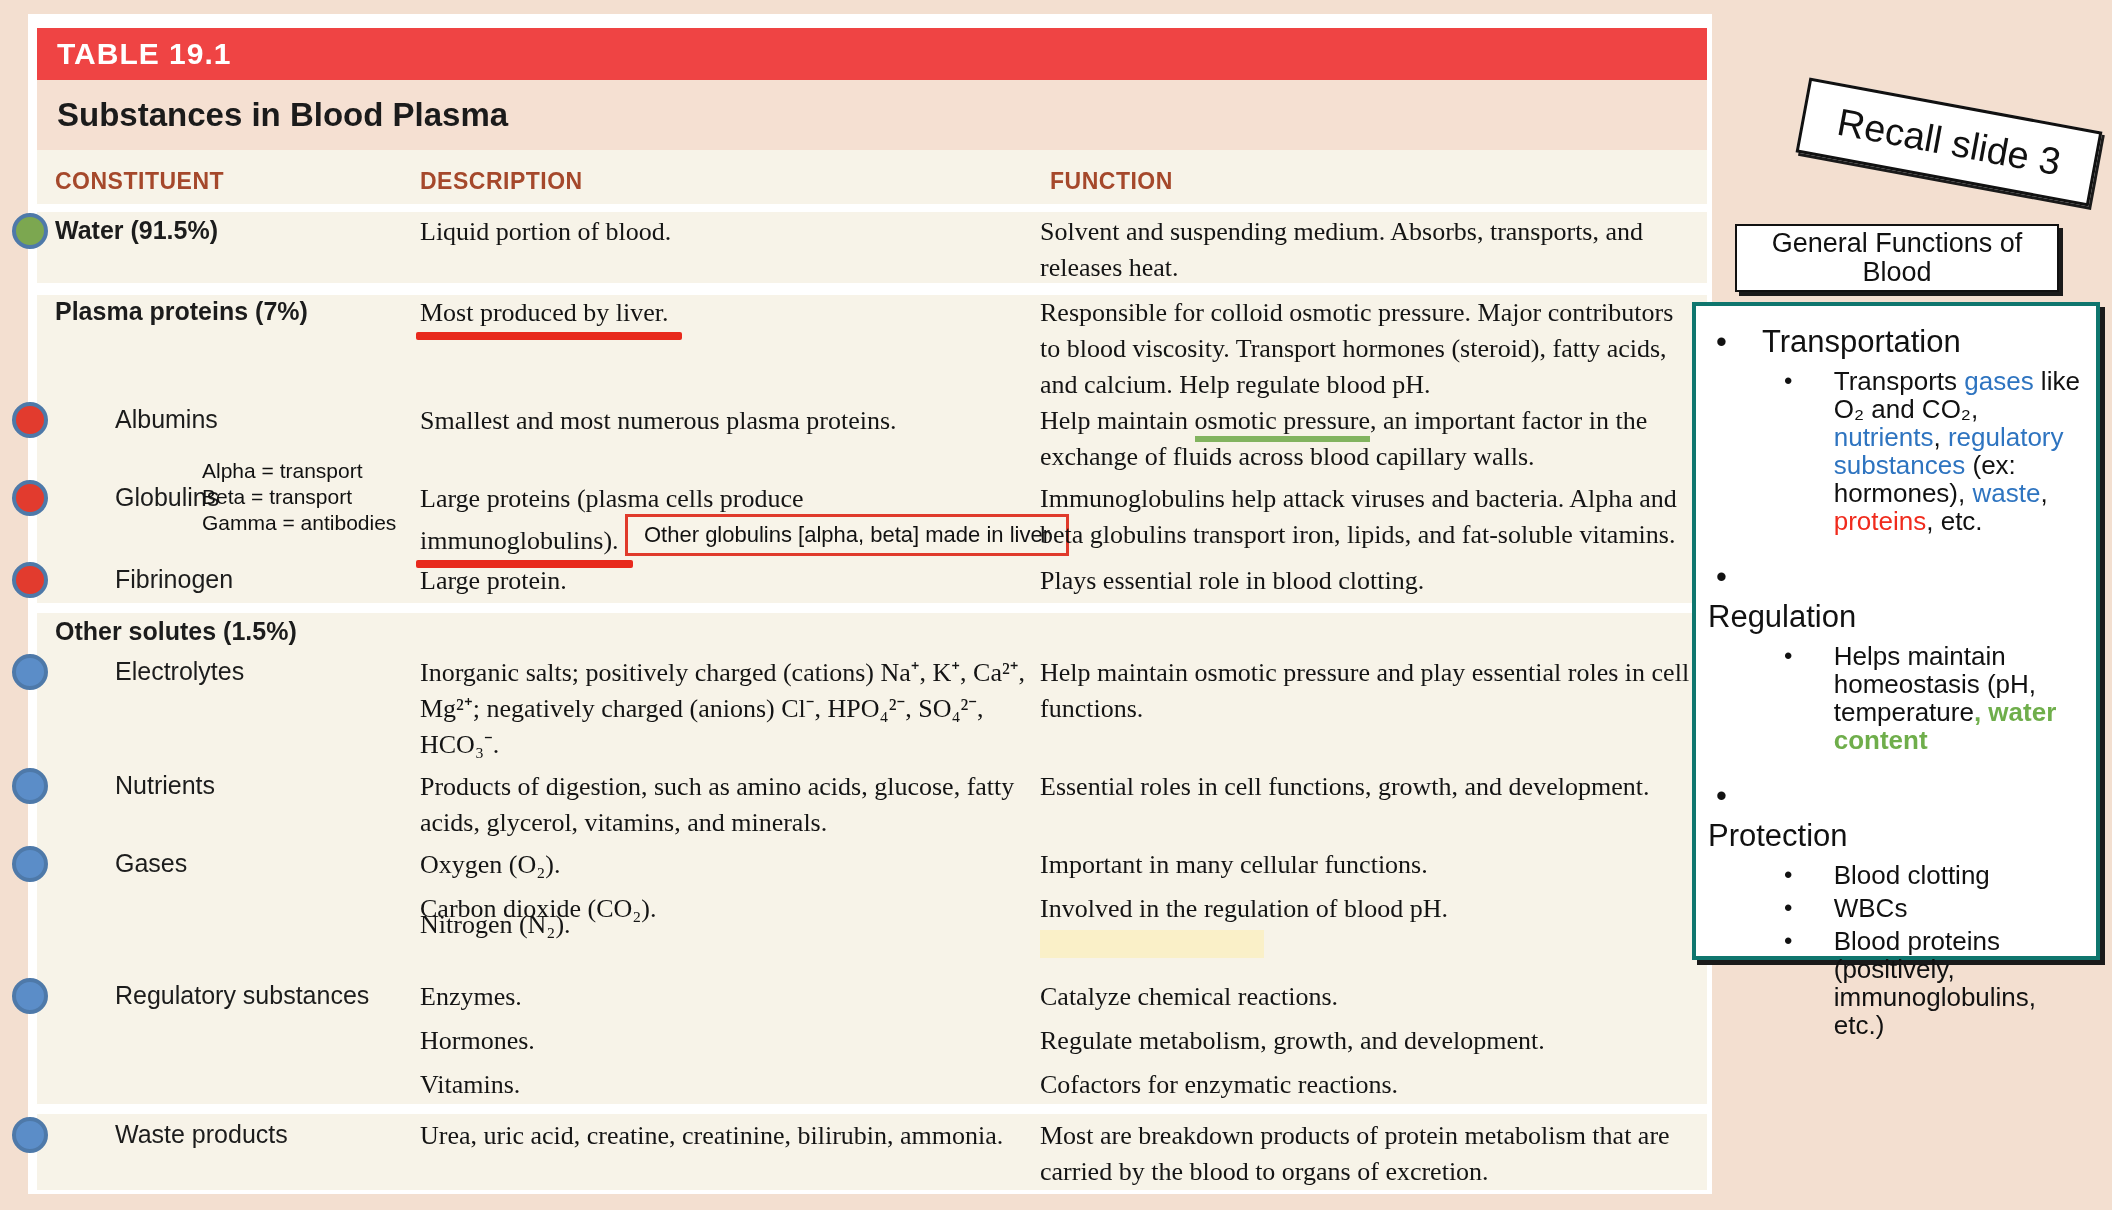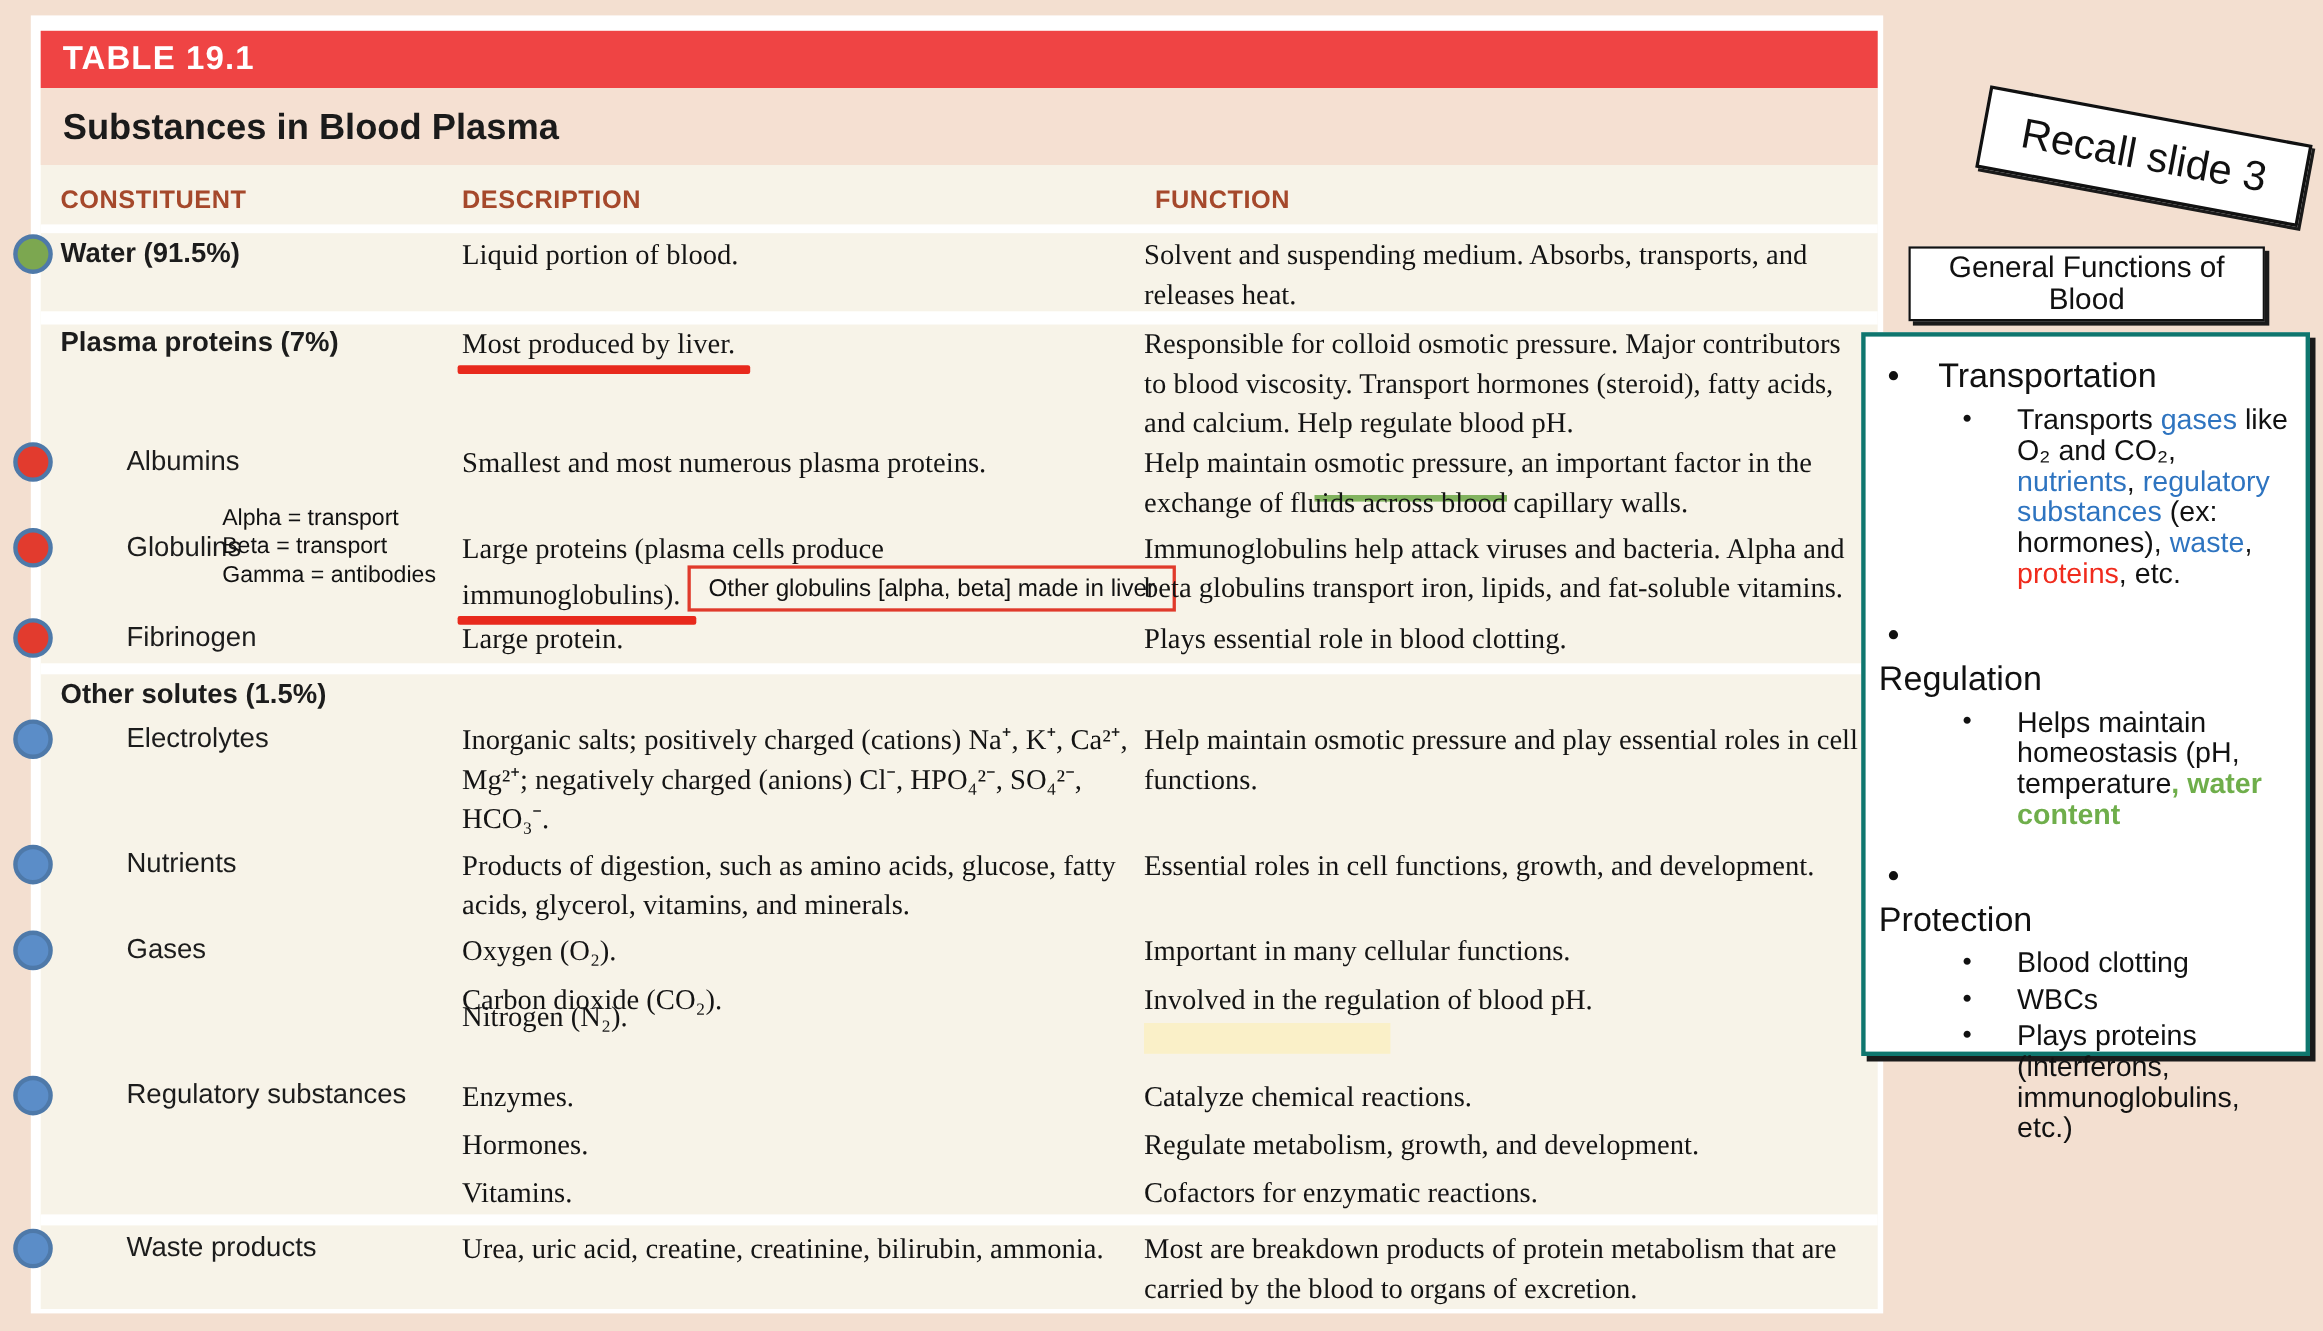--- a/index.html
+++ b/index.html
@@ -23,21 +23,21 @@
   .label{font-size:25px;color:#1c1c1c;}
   .bold{font-weight:bold;}
   .dot{position:absolute;left:-25px;width:36px;height:36px;border-radius:50%;
     border:4px solid #4E79A9;box-sizing:border-box;}
   .dot-green{background:#7CA750;}
   .dot-red{background:#E23B2E;}
   .dot-blue{background:#5B8DC8;}
   .ann{position:absolute;left:165px;font-size:21px;line-height:26px;color:#111;white-space:nowrap;}
   .u-red{position:relative;display:inline-block;white-space:nowrap;}
   .u-red::after{content:"";position:absolute;left:-4px;right:-14px;bottom:-9px;height:8px;background:#E8291C;border-radius:2px;}
-  .u-green{border-bottom:6px solid #82B35F;padding-bottom:15px;}
+  .u-green{border-bottom:6px solid #82B35F;padding-bottom:1px;}
   .note-box{position:absolute;left:588px;top:486px;border:3px solid #E03A2B;background:#F8F4E9;
     font-size:22px;line-height:36px;padding:0 16px;white-space:nowrap;color:#111;}
   .hl-wrap{position:absolute;left:1003px;top:902px;width:280px;height:44px;}
   .hl-text{position:absolute;left:2px;top:0;font-family:"Liberation Serif", serif;font-size:26px;line-height:32px;color:#4a4a4a;white-space:nowrap;}
   .hl-box{position:absolute;left:0;top:0;width:224px;height:28px;background:#FAF0C8;}
   
   .recall{position:absolute;left:1800px;top:104px;width:292px;height:70px;background:#fff;
     border:3px solid #111;box-shadow:3px 3px 0 #1a1a1a;transform:rotate(10.5deg);
     display:flex;align-items:center;justify-content:center;font-size:38px;color:#111;}
   .gfb{position:absolute;left:1735px;top:224px;width:320px;height:64px;background:#fff;
@@ -190,15 +190,15 @@
   <div class="l2">
     <span class="b"></span>
     <span class="txt">Blood clotting</span>
   </div>
   <div class="l2">
     <span class="b"></span>
     <span class="txt">WBCs</span>
   </div>
   <div class="l2">
     <span class="b"></span>
-    <span class="txt">Plays proteins (interferons, immunoglobulins, etc.)</span>
+    <span class="txt">Blood proteins (positively, immunoglobulins, etc.)</span>
   </div>
 </div>
 
 </body></html>

